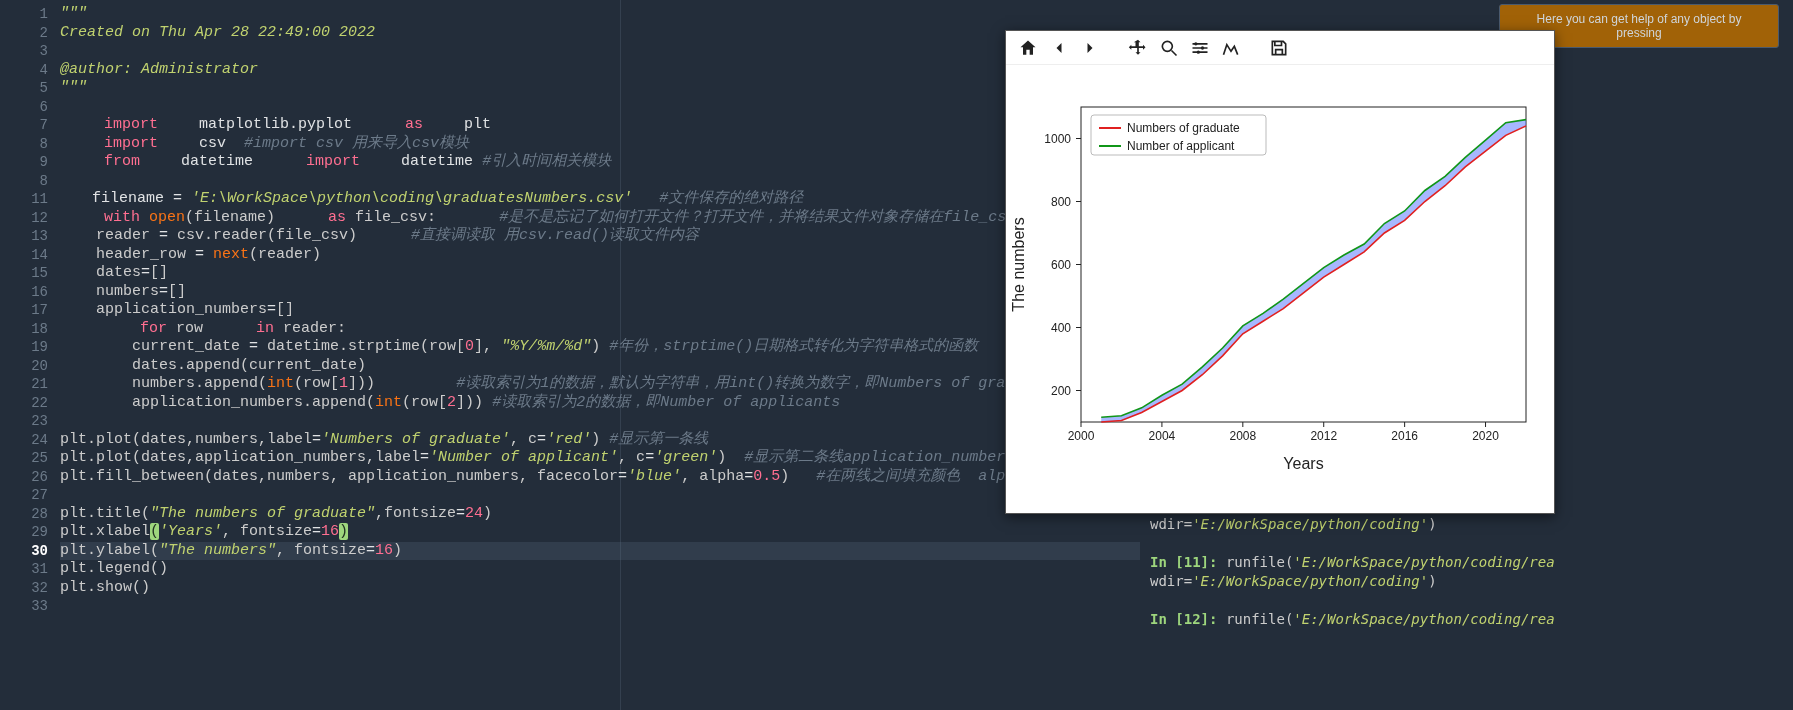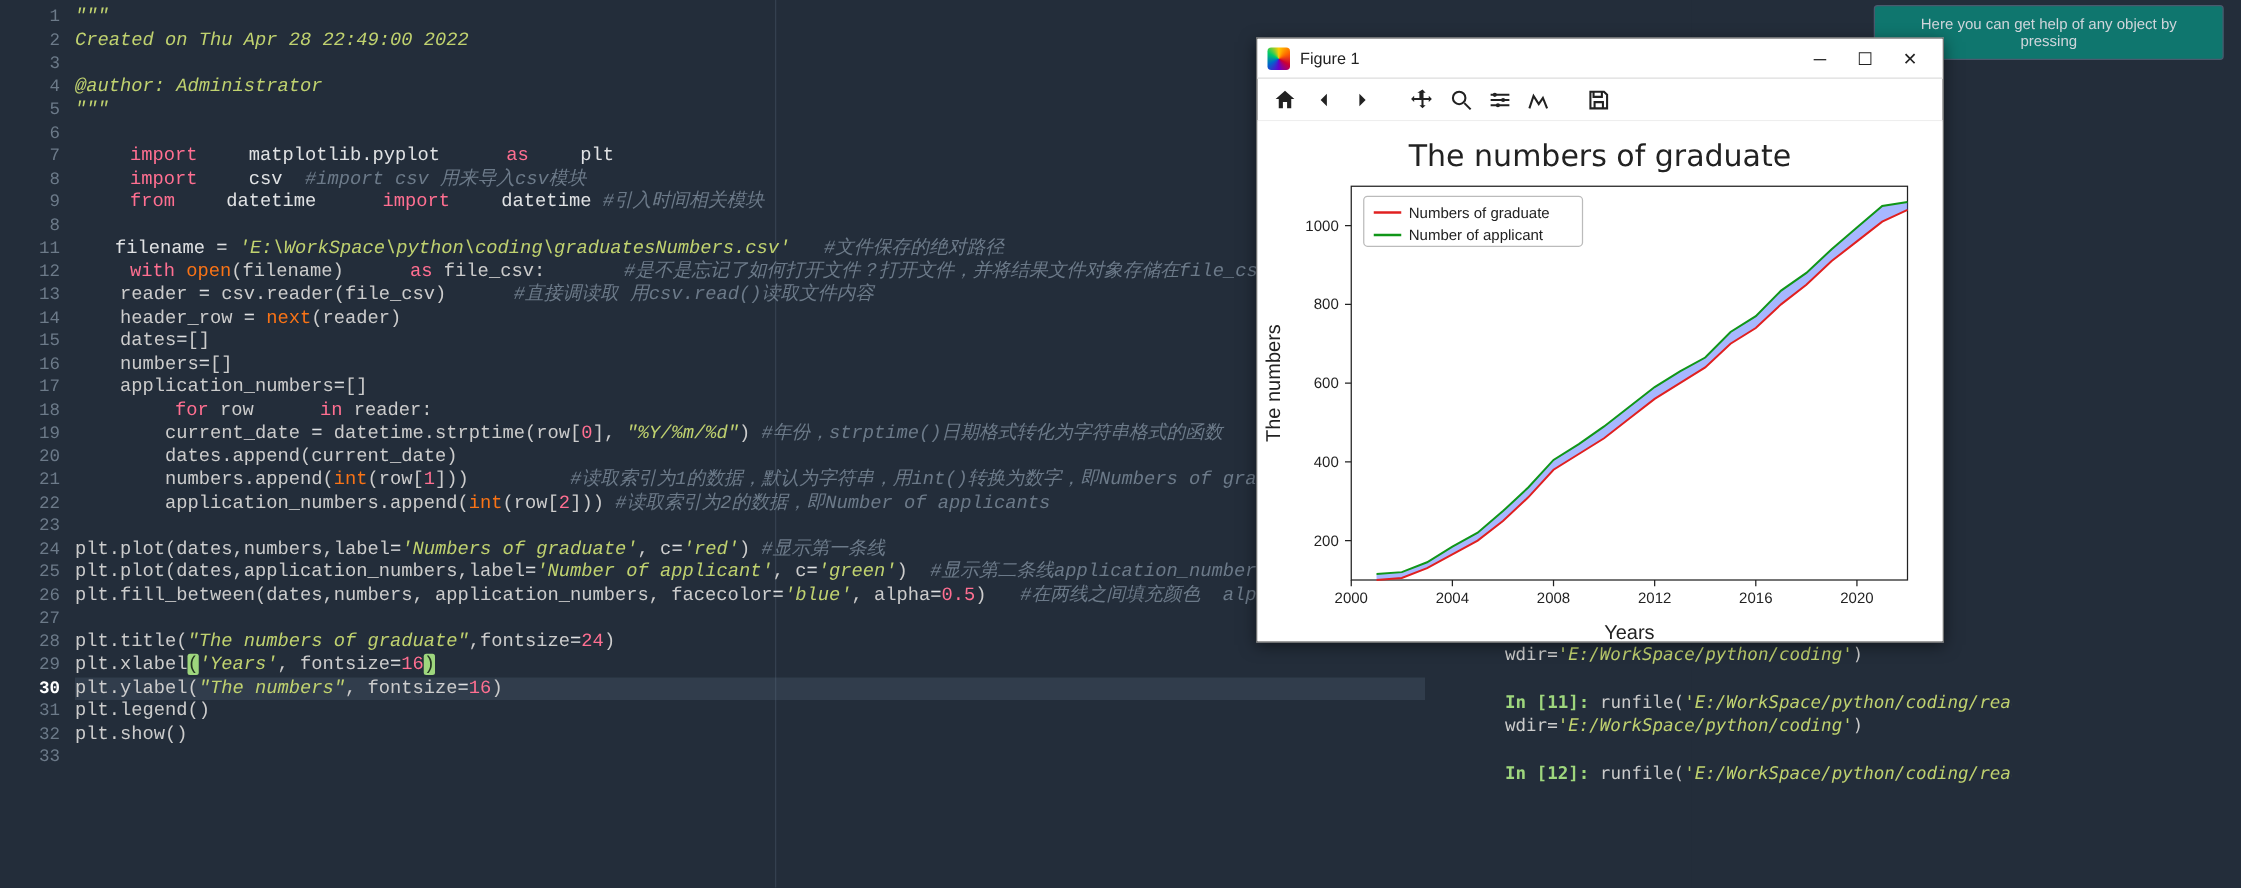--- a/index.html
+++ b/index.html
@@ -68,32 +68,32 @@
   .right-panel {
     position: absolute;
     right: 0; top: 0;
     width: 440px; height: 710px;
     background: #232d3a;
   }
   .help-banner {
     position: absolute;
     right: 14px; top: 4px;
     width: 280px;
-    background: #0f766e;
+    background: #a16207;
     border: 1px solid #4a5a6e;
     color: #cfd5db;
     font-size: 12px;
     padding: 7px 16px;
     font-family: sans-serif;
     border-radius: 3px;
     text-align: center;
   }
   .console {
     position: absolute;
-    left: 1204px;
+    left: 1150px;
     top: 515px;
     width: 405px;
     font-family: Consolas, monospace;
     font-size: 14px;
     line-height: 19px;
     white-space: pre;
     overflow: hidden;
   }
   .c-prompt-in { color: #9ed67d; font-weight: bold; }
   .c-prompt-path { color: #c0d26f; font-style: italic; }
@@ -197,27 +197,20 @@
   <div class="code" id="code"><div class="hl-line" style="top: 541.5px;"></div><div style="position: relative;"><span class="c-doc">"""</span></div><div style="position: relative;"><span class="c-doc">Created on Thu Apr 28 22:49:00 2022</span></div><div style="position: relative;">&nbsp;</div><div style="position: relative;"><span class="c-doc">@author: Administrator</span></div><div style="position: relative;"><span class="c-doc">"""</span></div><div style="position: relative;">&nbsp;</div><div style="position: relative;"><span class="c-key">import</span> <span class="c-id">matplotlib.pyplot</span> <span class="c-key">as</span> <span class="c-id">plt</span></div><div style="position: relative;"><span class="c-key">import</span> <span class="c-id">csv</span>  <span class="c-com">#import csv 用来导入csv模块</span></div><div style="position: relative;"><span class="c-key">from</span> <span class="c-id">datetime</span> <span class="c-key">import</span> <span class="c-id">datetime</span> <span class="c-com">#引入时间相关模块</span></div><div style="position: relative;">&nbsp;</div><div style="position: relative;"><span class="c-id">filename</span> <span class="c-op">=</span> <span class="c-str">'E:\WorkSpace\python\coding\graduatesNumbers.csv'</span>   <span class="c-com">#文件保存的绝对路径</span></div><div style="position: relative;"><span class="c-key">with</span> <span class="c-fn">open</span>(filename) <span class="c-key">as</span> file_csv:       <span class="c-com">#是不是忘记了如何打开文件？打开文件，并将结果文件对象存储在file_csv中</span></div><div style="position: relative;">    reader <span class="c-op">=</span> csv.reader(file_csv)      <span class="c-com">#直接调读取 用csv.read()读取文件内容</span></div><div style="position: relative;">    header_row <span class="c-op">=</span> <span class="c-fn">next</span>(reader)</div><div style="position: relative;">    dates<span class="c-op">=</span>[]</div><div style="position: relative;">    numbers<span class="c-op">=</span>[]</div><div style="position: relative;">    application_numbers<span class="c-op">=</span>[]</div><div style="position: relative;">    <span class="c-key">for</span> row <span class="c-key">in</span> reader:</div><div style="position: relative;">        current_date <span class="c-op">=</span> datetime.strptime(row[<span class="c-num">0</span>], <span class="c-str">"%Y/%m/%d"</span>) <span class="c-com">#年份，strptime()日期格式转化为字符串格式的函数</span></div><div style="position: relative;">        dates.append(current_date)</div><div style="position: relative;">        numbers.append(<span class="c-fn">int</span>(row[<span class="c-num">1</span>]))         <span class="c-com">#读取索引为1的数据，默认为字符串，用int()转换为数字，即Numbers of graduates 。</span></div><div style="position: relative;">        application_numbers.append(<span class="c-fn">int</span>(row[<span class="c-num">2</span>])) <span class="c-com">#读取索引为2的数据，即Number of applicants</span></div><div style="position: relative;">&nbsp;</div><div style="position: relative;">plt.plot(dates,numbers,label<span class="c-op">=</span><span class="c-str">'Numbers of graduate'</span>, c<span class="c-op">=</span><span class="c-str">'red'</span>) <span class="c-com">#显示第一条线</span></div><div style="position: relative;">plt.plot(dates,application_numbers,label<span class="c-op">=</span><span class="c-str">'Number of applicant'</span>, c<span class="c-op">=</span><span class="c-str">'green'</span>)  <span class="c-com">#显示第二条线application_numbers折线</span></div><div style="position: relative;">plt.fill_between(dates,numbers, application_numbers, facecolor<span class="c-op">=</span><span class="c-str">'blue'</span>, alpha<span class="c-op">=</span><span class="c-num">0.5</span>)   <span class="c-com">#在两线之间填充颜色  alpha透明度</span></div><div style="position: relative;">&nbsp;</div><div style="position: relative;">plt.title(<span class="c-str">"The numbers of graduate"</span>,fontsize<span class="c-op">=</span><span class="c-num">24</span>)</div><div style="position: relative;">plt.xlabel<span class="hl-paren">(</span><span class="c-str">'Years'</span>, fontsize<span class="c-op">=</span><span class="c-num">16</span><span class="hl-paren">)</span></div><div style="position: relative;">plt.ylabel(<span class="c-str">"The numbers"</span>, fontsize<span class="c-op">=</span><span class="c-num">16</span>)</div><div style="position: relative;">plt.legend()</div><div style="position: relative;">plt.show()</div><div style="position: relative;">&nbsp;</div></div>
 </div>
 
 <div class="right-panel">
   <div class="help-banner">Here you can get help of any object by pressing</div>
 </div>
 
 <div class="console" id="console"><div><span class="c-prompt-txt">wdir=</span><span class="c-prompt-path">'E:/WorkSpace/python/coding'</span><span class="c-prompt-txt">)</span></div><div>&nbsp;</div><div><span class="c-prompt-in">In [11]:</span> <span class="c-prompt-txt">runfile(</span><span class="c-prompt-path">'E:/WorkSpace/python/coding/readdata</span></div><div><span class="c-prompt-txt">wdir=</span><span class="c-prompt-path">'E:/WorkSpace/python/coding'</span><span class="c-prompt-txt">)</span></div><div>&nbsp;</div><div><span class="c-prompt-in">In [12]:</span> <span class="c-prompt-txt">runfile(</span><span class="c-prompt-path">'E:/WorkSpace/python/coding/readdata</span></div></div>
 
 <div class="figure-window">
-  <div class="titlebar">
-    <div class="appicon"></div>
-    <div class="title">Figure 1</div>
-    <div class="winbtn">─</div>
-    <div class="winbtn">☐</div>
-    <div class="winbtn">✕</div>
-  </div>
   <div class="toolbar">
     <div class="tbtn">
         <svg width="20" height="20" viewBox="0 0 24 24">
           <path fill="#222" d="M12 3l9 8h-3v9h-4v-6h-4v6H6v-9H3z"></path>
         </svg>
       </div>
     <div class="tbtn">
         <svg width="20" height="20" viewBox="0 0 24 24">
           <path fill="#222" d="M15 6l-6 6 6 6z"></path>
         </svg>
@@ -253,21 +246,20 @@
         </svg>
       </div>
     <div class="sep"></div>
     <div class="tbtn">
         <svg width="20" height="20" viewBox="0 0 24 24">
           <path fill="none" stroke="#222" stroke-width="2" d="M4 4h13l3 3v13H4z M7 4v5h8V4 M8 14h8v6H8z"></path>
         </svg>
       </div>
   </div>
   <div class="chart-area">
-    <div class="chart-title">The numbers of graduate</div>
     <svg class="chart" id="chart-svg" width="550" height="380">
         <rect x="75" y="10" width="445" height="315" fill="none" stroke="#222" stroke-width="1"></rect>
         <line x1="75" y1="325" x2="75" y2="330" stroke="#222"></line>
         <text x="75" y="343" text-anchor="middle" font-size="12" fill="#222">2000</text>
         <line x1="155.9090909090909" y1="325" x2="155.9090909090909" y2="330" stroke="#222"></line>
         <text x="155.9090909090909" y="343" text-anchor="middle" font-size="12" fill="#222">2004</text>
         <line x1="236.8181818181818" y1="325" x2="236.8181818181818" y2="330" stroke="#222"></line>
         <text x="236.8181818181818" y="343" text-anchor="middle" font-size="12" fill="#222">2008</text>
         <line x1="317.72727272727275" y1="325" x2="317.72727272727275" y2="330" stroke="#222"></line>
         <text x="317.72727272727275" y="343" text-anchor="middle" font-size="12" fill="#222">2012</text>

